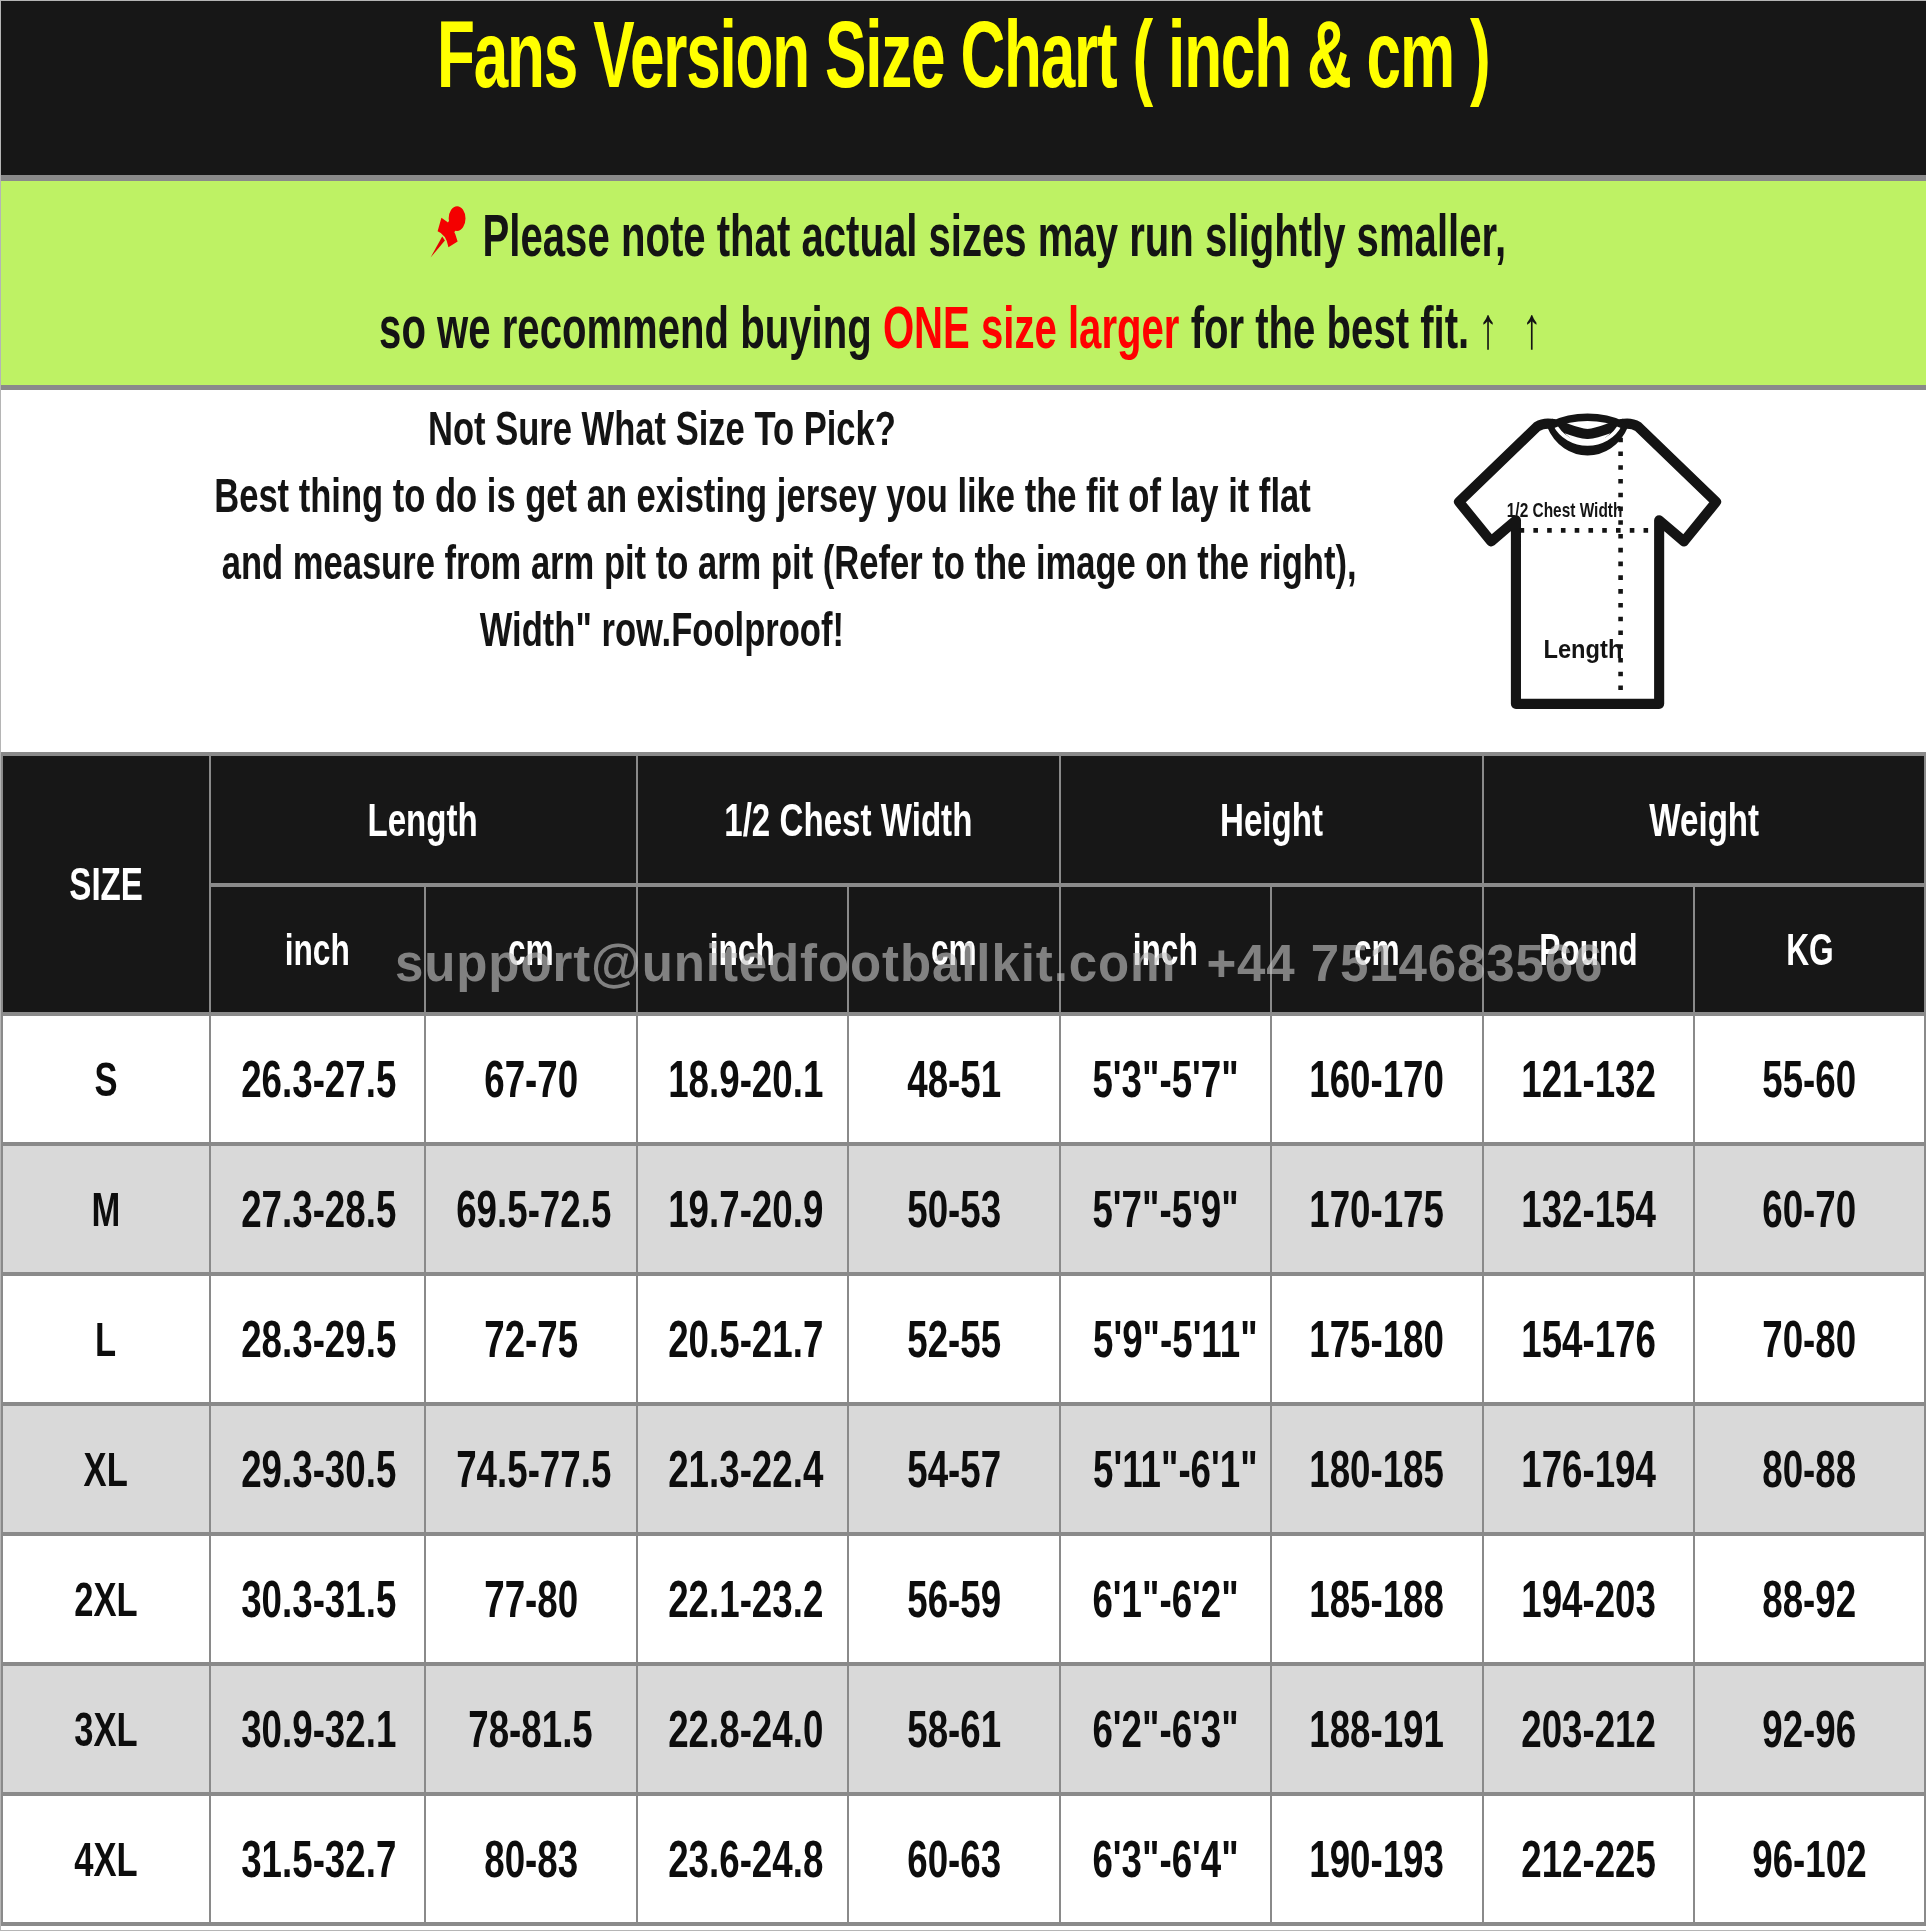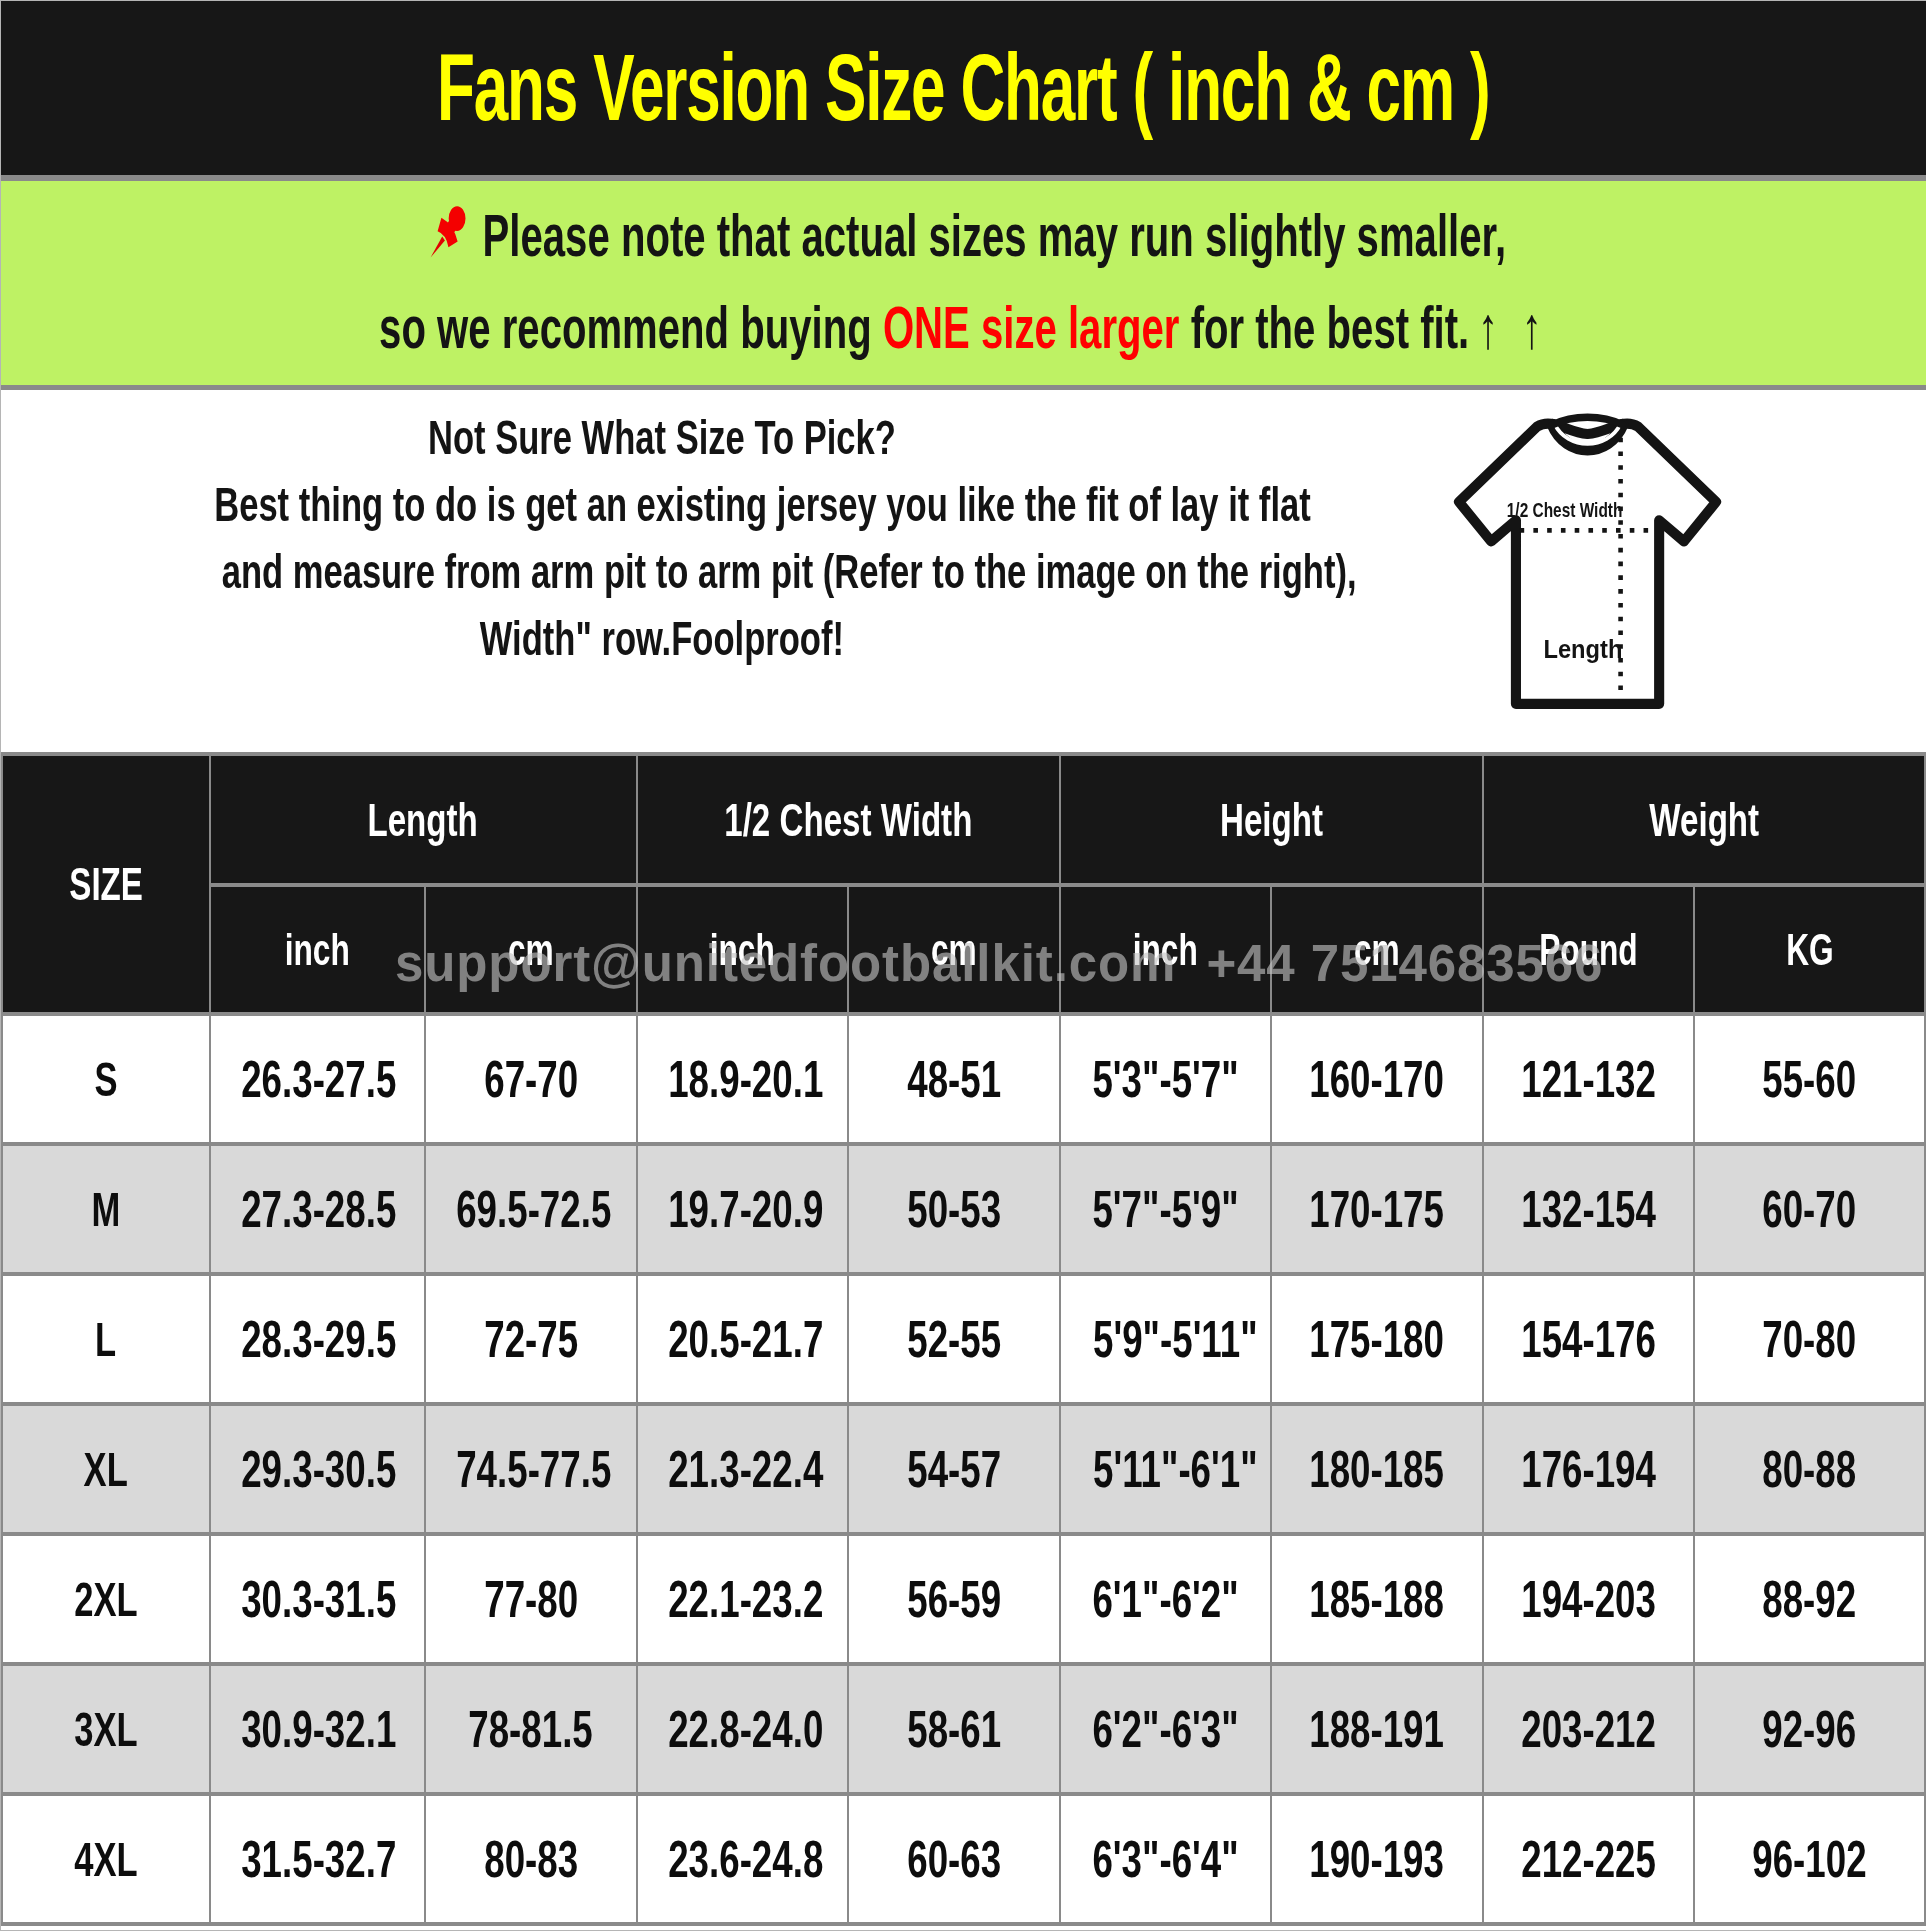--- a/index.html
+++ b/index.html
@@ -6,21 +6,21 @@
   html,body { background:#e8e8e8; }
   body { font-family:"Liberation Sans","DejaVu Sans",sans-serif; }
   .page {
     position:relative; width:1927px; height:1931px;
     background:#ffffff; border:1.8px solid #b5b5b5; overflow:hidden;
   }
 
   
   .title-bar {
     height:174px; background:#171717;
-    display:flex; align-items:center; justify-content:center;
+    display:flex; align-items:flex-start; justify-content:center;
   }
   .title-text {
     display:inline-block; color:#ffff00; font-weight:bold; font-size:94px;
     transform:scaleX(0.66); white-space:nowrap; letter-spacing:-1.8px;
   }
   .divider { height:5.5px; background:#8a8a8a; }
 
   
   .notice {
     height:204px; background:#bef264; text-align:center; padding-top:9.2px;
@@ -31,21 +31,21 @@
     font-weight:bold; color:#141414;
   }
   .notice-line .cond { font-size:59px; }
   .pin-icon { vertical-align:-13px; margin-right:1.8px; }
   .red-em { color:#ff0000; }
   .arrows { letter-spacing:9.2px; margin-left:13px; font-weight:bold; }
 
   
   .guide { position:relative; height:362px; background:#ffffff; }
   .guide-text {
-    position:absolute; left:0; top:14px; width:1322px; text-align:center;
+    position:absolute; left:0; top:5px; width:1322px; text-align:center;
   }
   .guide-line { height:67px; line-height:67px; white-space:nowrap; }
   .guide-line .cond { font-size:48px; transform:scaleX(0.72); }
   .shirt-fig { position:absolute; left:1447px; top:18.4px; }
 
   
   table.size-table {
     width:100%; border-collapse:collapse; table-layout:fixed;
   }
   table.size-table th, table.size-table td {

